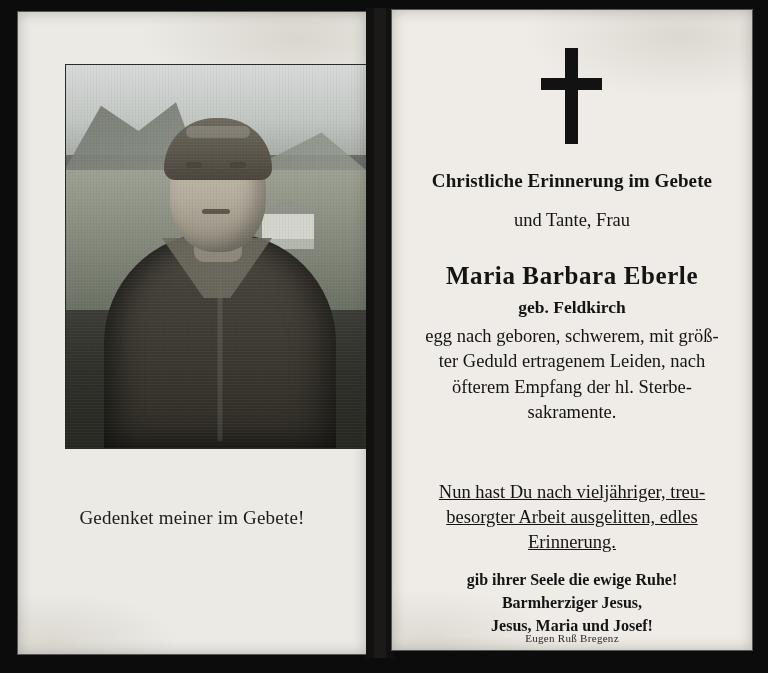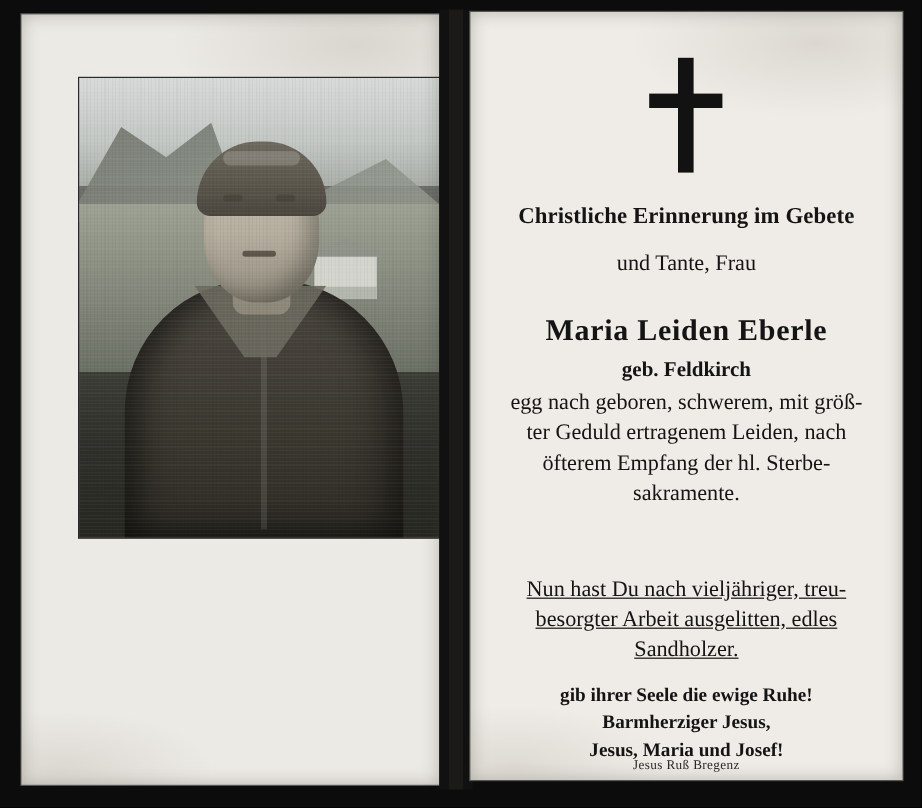--- a/index.html
+++ b/index.html
@@ -291,20 +291,21 @@
         <div class="neck"></div>
         <div class="head"></div>
         <div class="hair"></div>
         <div class="eye-l"></div>
         <div class="eye-r"></div>
         <div class="mouth"></div>
         <div class="grain"></div>
       </div>
     </div>
 
+    <div id="left-caption">Gedenket meiner im Gebete!</div>
 
     <div class="edge-wear"></div>
   </div>
 
   <div id="gutter"></div>
 
   <div id="right-page" class="page">
     <div class="paper-tint"></div>
 
     <span id="cross">
@@ -313,41 +314,41 @@
         <rect x="6" y="30" width="61" height="12" fill="#121212"></rect>
       </svg>
     </span>
 
     <div id="line-title" class="text-block">Christliche Erinnerung im Gebete</div>
 
     <div id="line-sub" class="text-block">
       <div>und Tante, Frau</div>
     </div>
 
-    <div id="line-name" class="text-block">Maria Leiden Eberle</div>
+    <div id="line-name" class="text-block">Maria Barbara Eberle</div>
 
     <div id="line-maiden" class="text-block">geb. Feldkirch</div>
 
     <div id="line-bio" class="text-block">
       <div>egg nach geboren, schwerem, mit größ-</div>
       <div>ter Geduld ertragenem Leiden, nach</div>
       <div>öfterem Empfang der hl. Sterbe-</div>
       <div>sakramente.</div>
     </div>
 
     <div id="line-verse" class="text-block">
       <div>Nun hast Du nach vieljähriger, treu-</div>
       <div>besorgter Arbeit ausgelitten, edles</div>
-      <div>Sandholzer.</div>
+      <div>Erinnerung.</div>
     </div>
 
     <div id="line-prayer" class="text-block">
       <div>gib ihrer Seele die ewige Ruhe!</div>
       <div>Barmherziger Jesus,</div>
       <div>Jesus, Maria und Josef!</div>
     </div>
 
-    <div id="line-printer" class="text-block">Jesus Ruß Bregenz</div>
+    <div id="line-printer" class="text-block">Eugen Ruß Bregenz</div>
 
     <div class="edge-wear"></div>
   </div>
 
 </div>
 
 </body></html>

